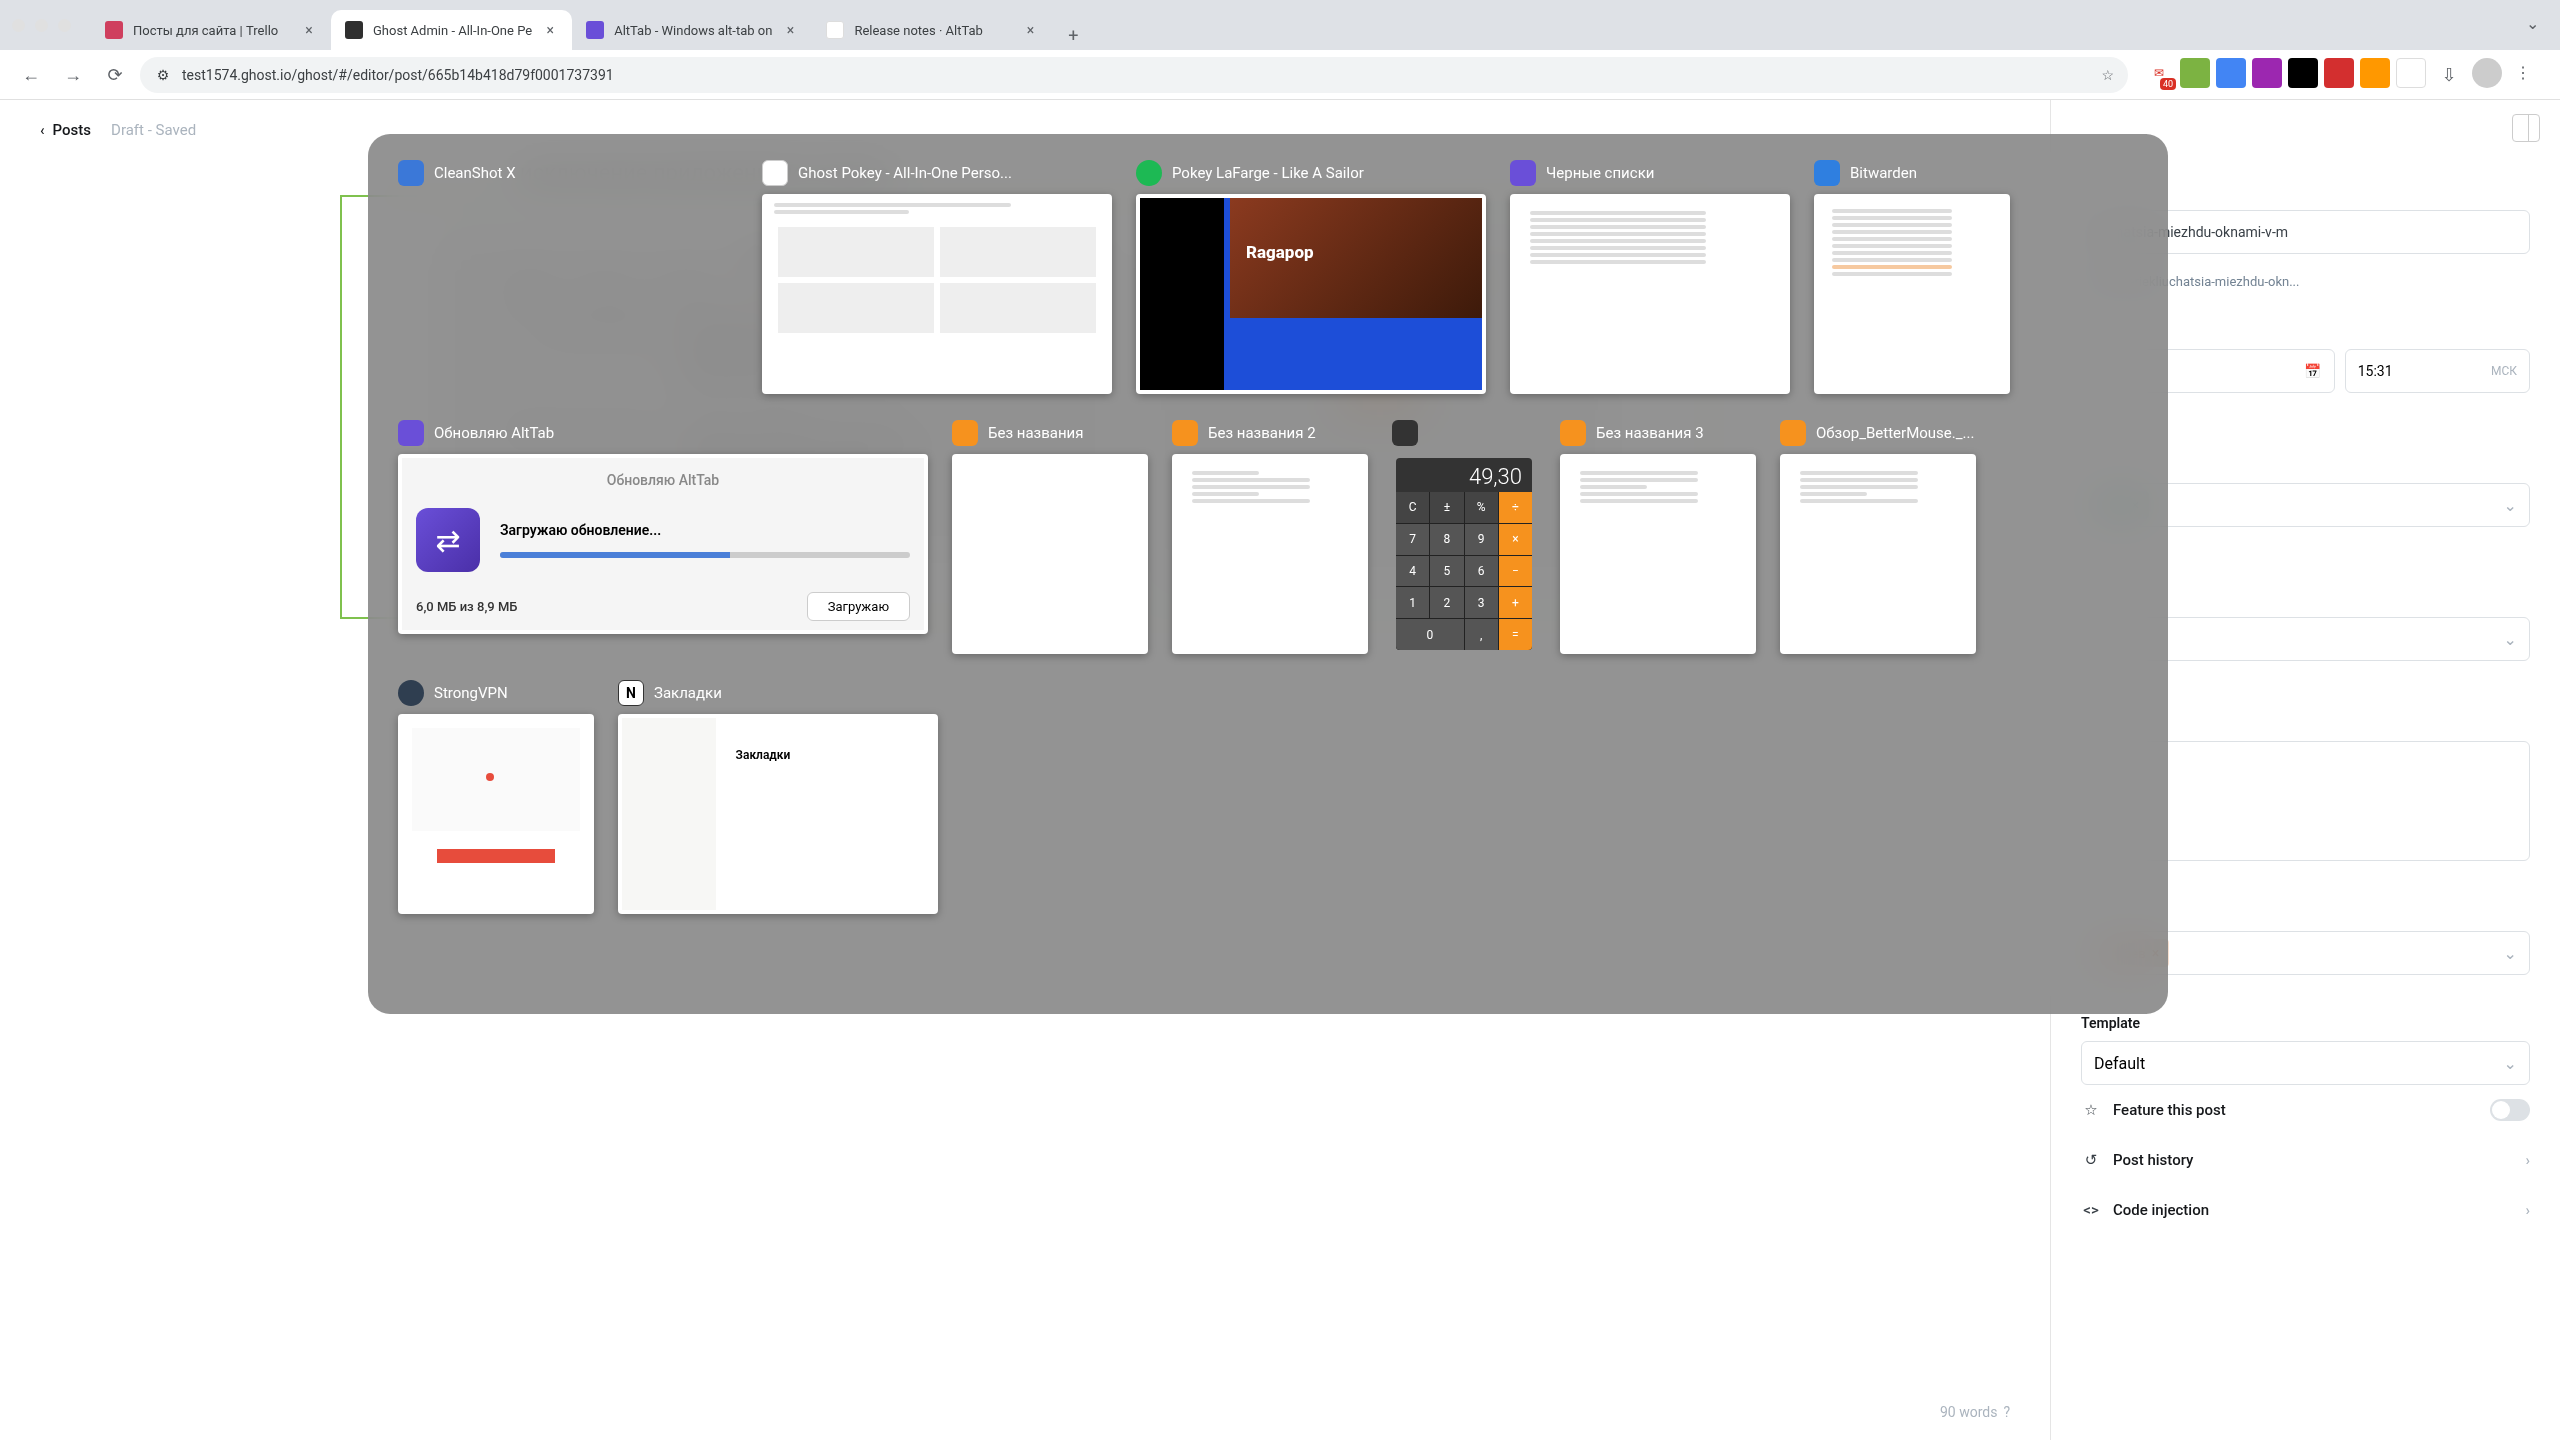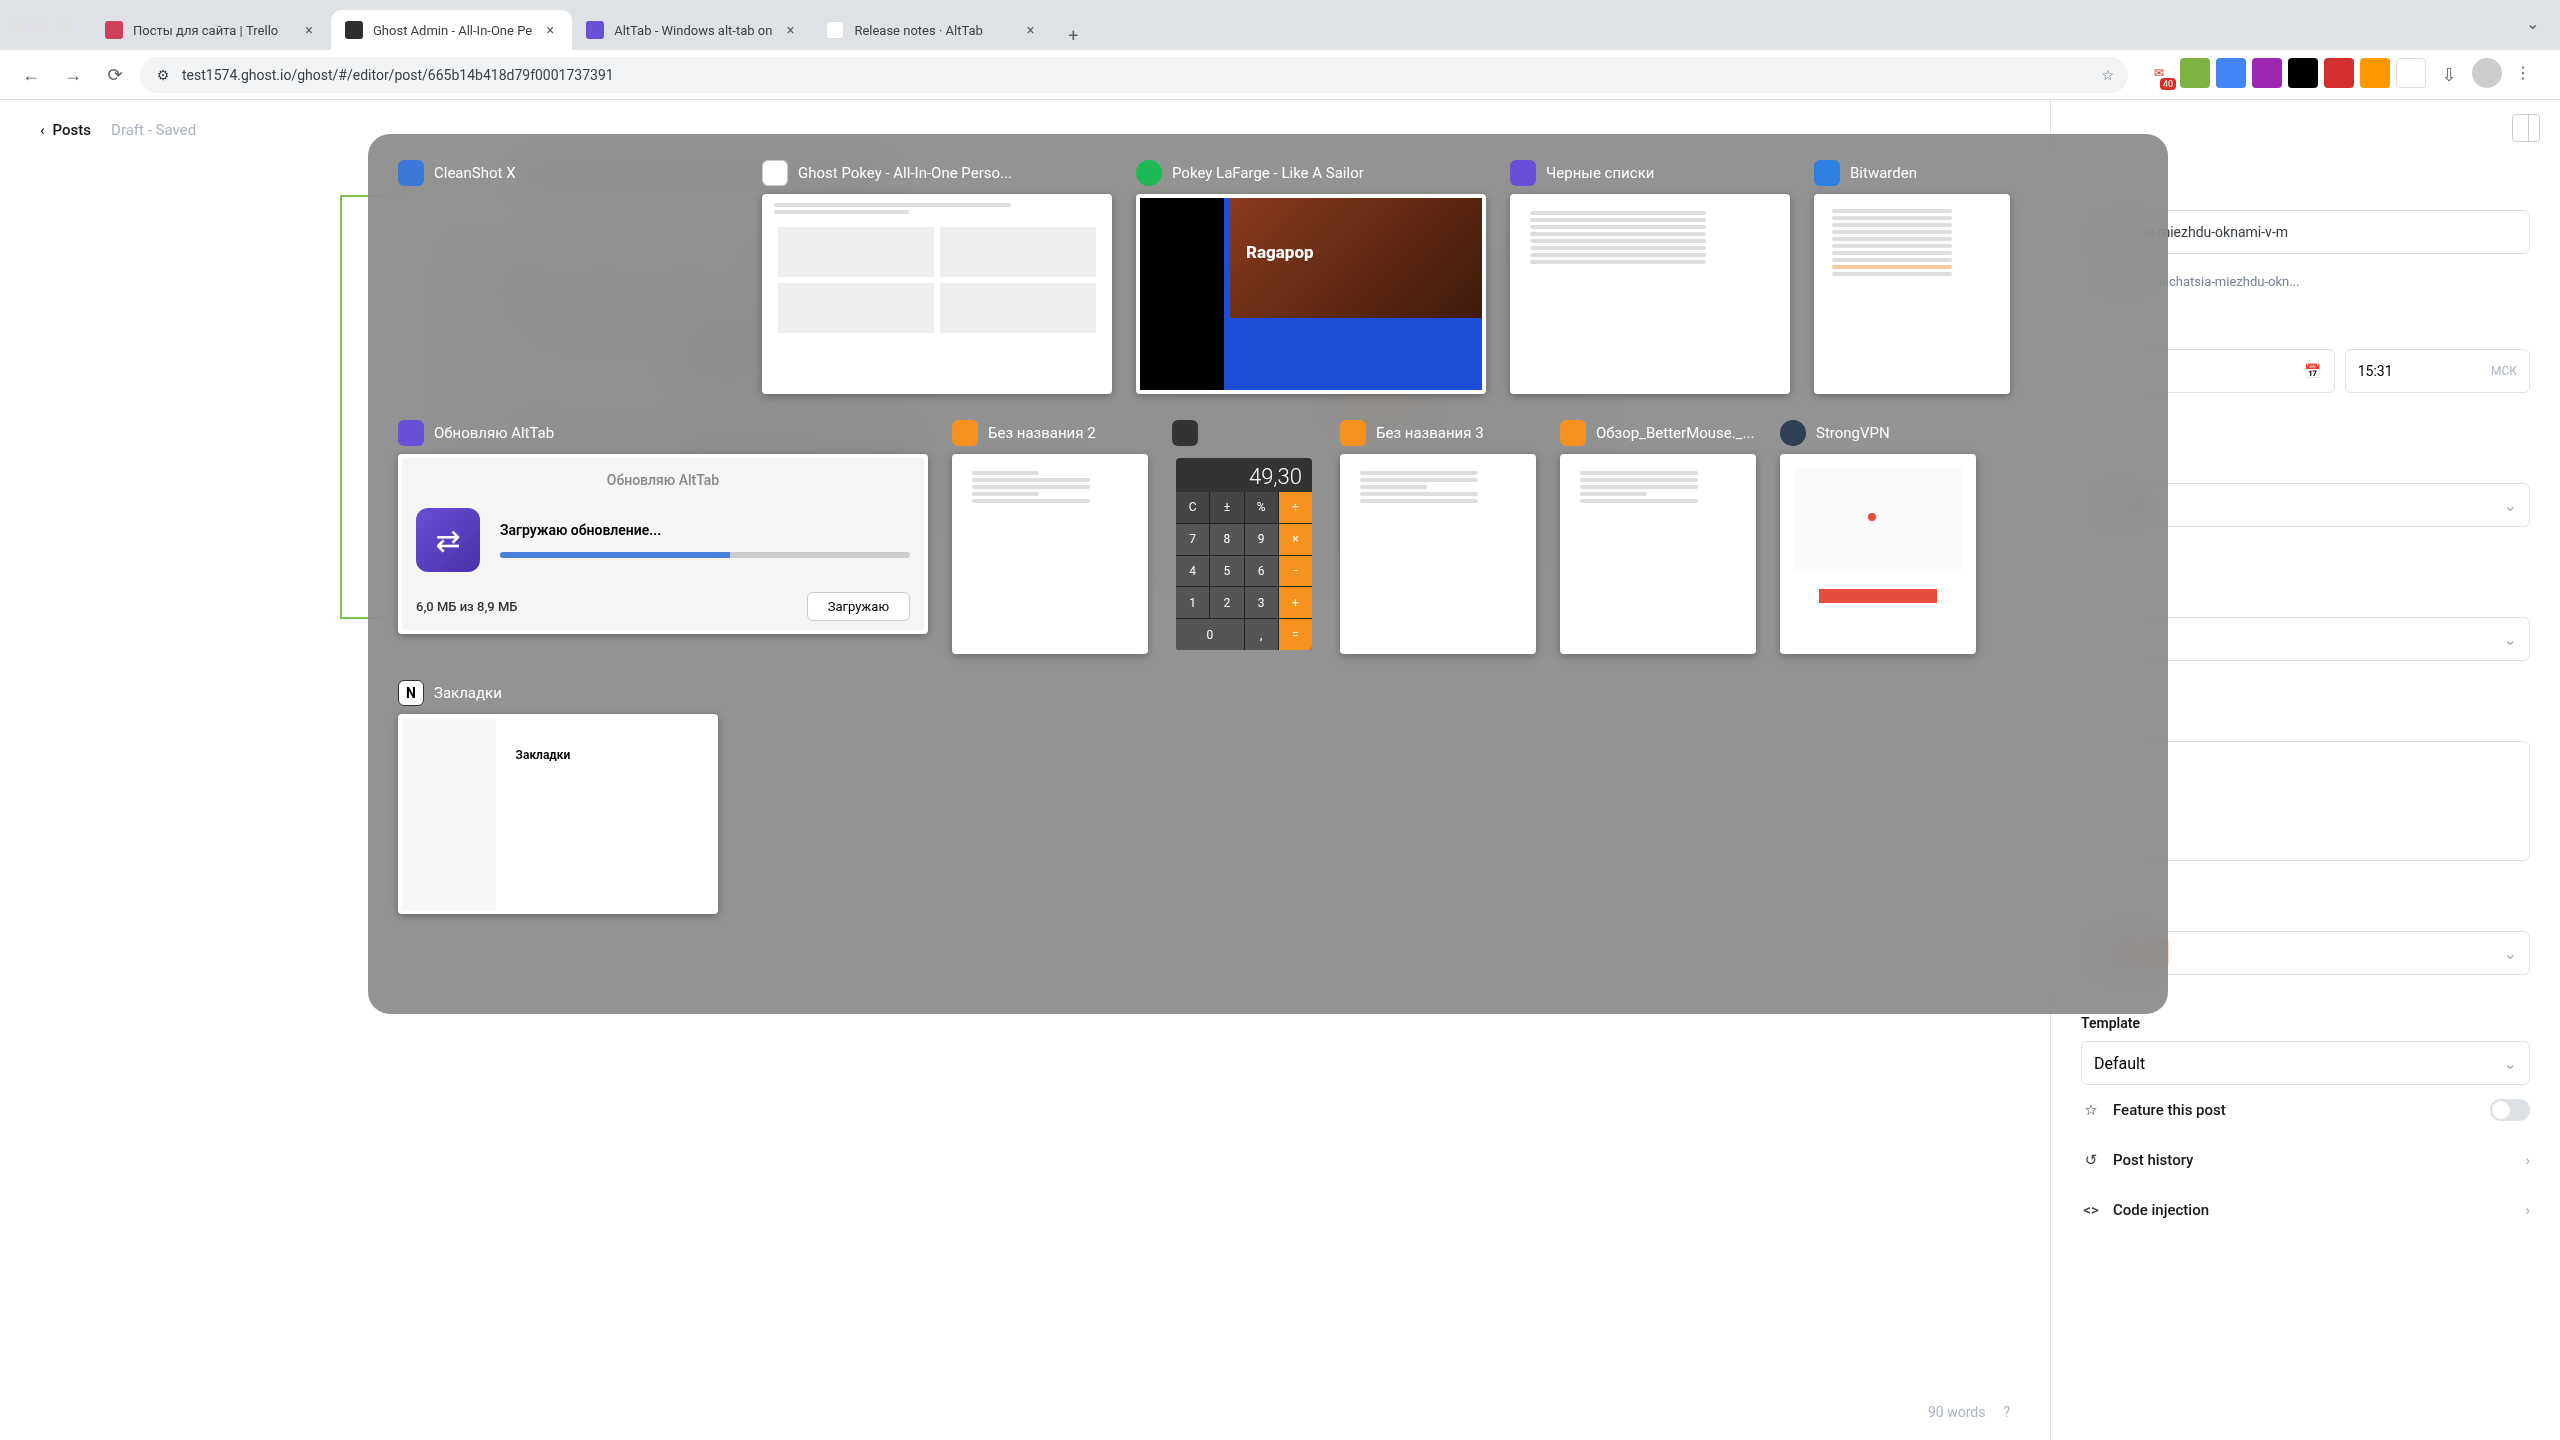--- a/index.html
+++ b/index.html
@@ -37,21 +37,21 @@
 .ghost-header { height: 60px; display: flex; align-items: center; padding: 0 40px; gap: 20px; }
 .ghost-back { display: flex; align-items: center; gap: 8px; color: #15171a; font-size: 15px; font-weight: 500; }
 .ghost-status { color: #abb4be; font-size: 15px; }
 .ghost-content { padding: 0 60px; }
 .ghost-text { font-size: 22px; color: #15171a; margin-left: 460px; margin-bottom: 10px; }
 
 .ghost-imgs { display: flex; gap: 40px; padding: 40px; justify-content: center; border: 2px solid #7fc14e; margin: 0 280px; }
 .ghost-img-wrap { position: relative; }
 .img-card { background: #f5f5f5; border-radius: 8px; box-shadow: 0 2px 8px rgba(0,0,0,0.1); }
 
-.ghost-footer { position: absolute; bottom: 20px; right: 40px; color: #abb4be; font-size: 14px; display: flex; align-items: center; gap: 18px; }
+.ghost-footer { position: absolute; bottom: 20px; right: 40px; color: #abb4be; font-size: 14px; display: flex; align-items: center; gap: 6px; }
 
 
 .ghost-sidebar { width: 510px; border-left: 1px solid #e5e5e5; padding: 20px 30px; overflow: hidden; position: relative; }
 .sidebar-layout-btn { position: absolute; top: 14px; right: 20px; width: 28px; height: 28px; border: 1px solid #ccc; border-radius: 4px; display: flex; }
 .sidebar-row { margin-bottom: 20px; }
 .sidebar-input { width: 100%; height: 44px; border: 1px solid #dde1e5; border-radius: 6px; padding: 0 12px; font-size: 14px; color: #394047; overflow: hidden; white-space: nowrap; text-overflow: ellipsis; display: flex; align-items: center; }
 .sidebar-time-row { display: flex; gap: 10px; }
 .sidebar-time-input { flex: 1; height: 44px; border: 1px solid #dde1e5; border-radius: 6px; display: flex; align-items: center; justify-content: space-between; padding: 0 12px; font-size: 14px; }
 .sidebar-tz { color: #abb4be; font-size: 12px; }
 .tag-chip { display: inline-flex; align-items: center; gap: 6px; height: 28px; padding: 0 10px; border-radius: 4px; font-size: 13px; }
@@ -553,20 +553,29 @@
           <div class="th-update-bottom">
             <span class="th-update-size">6,0 МБ из 8,9 МБ</span>
             <span class="th-update-cancel">Загружаю</span>
           </div>
         </div>
       </div>
     </div>
     <div class="at-item">
       <div class="at-head">
           <div class="at-app-icon" style="background:#f6921e"></div>
+          <span class="at-title">Без названия</span>
+        </div>
+      <div class="at-thumb" style="width:196px;height:200px">
+          <div class="th-inner th-pages"></div>
+        </div>
+    </div>
+    <div class="at-item">
+      <div class="at-head">
+          <div class="at-app-icon" style="background:#f6921e"></div>
           <span class="at-title">Без названия 2</span>
         </div>
       <div class="at-thumb" style="width:196px;height:200px">
           <div class="th-inner th-pages" style="padding:10px">
             <div class="fx-line sm"></div>
             <div class="fx-line md"></div>
             <div class="fx-line md"></div>
             <div class="fx-line sm"></div>
             <div class="fx-line md"></div>
           </div>

